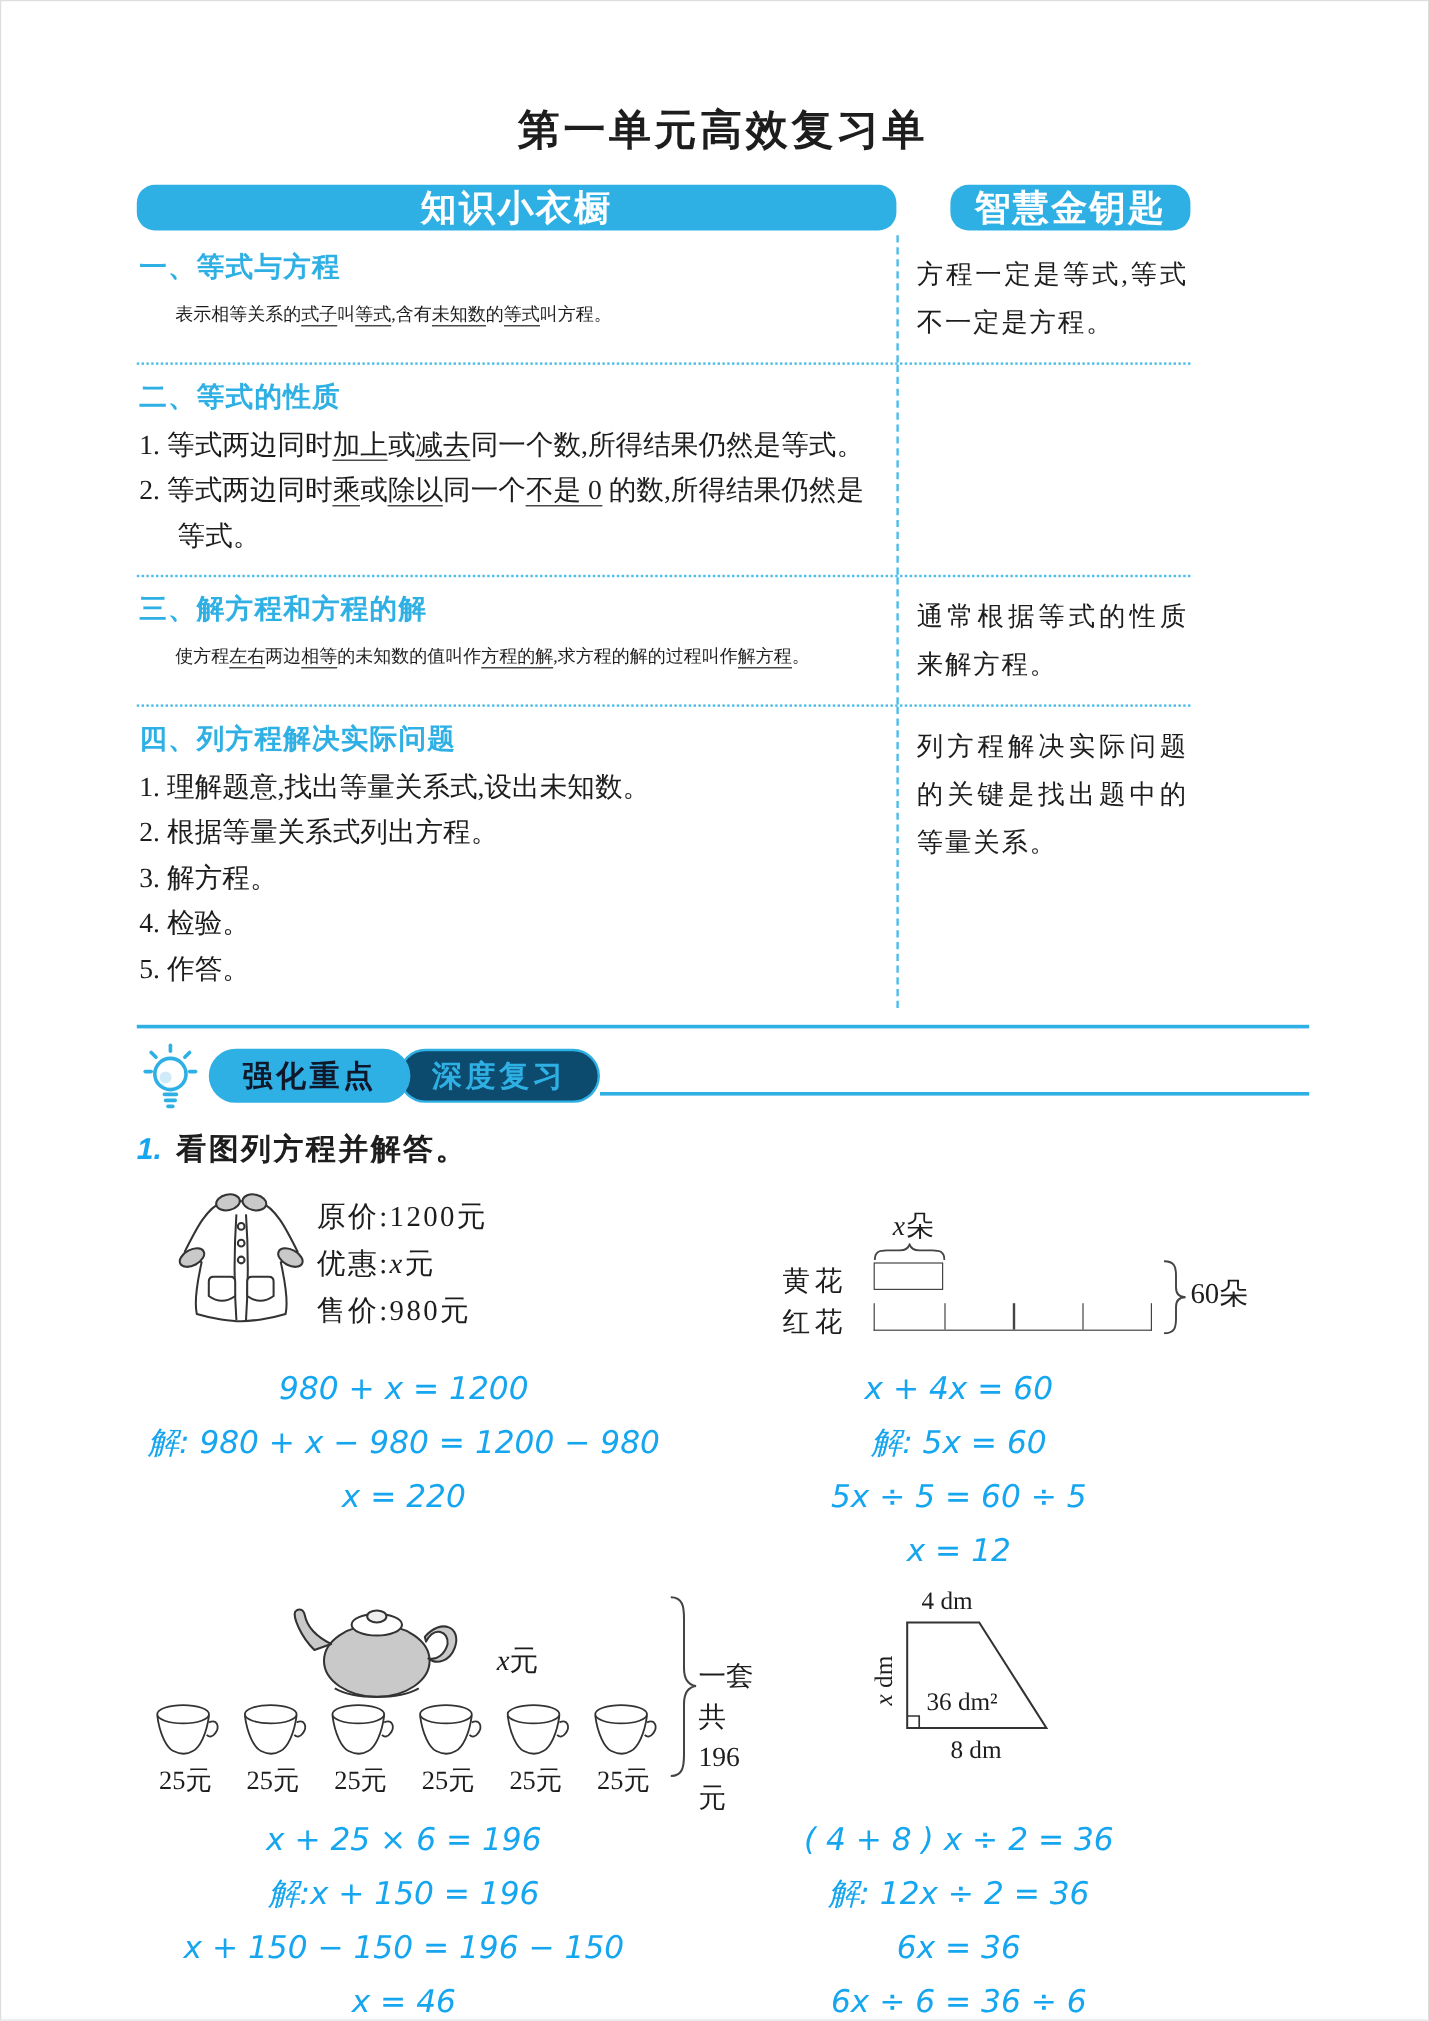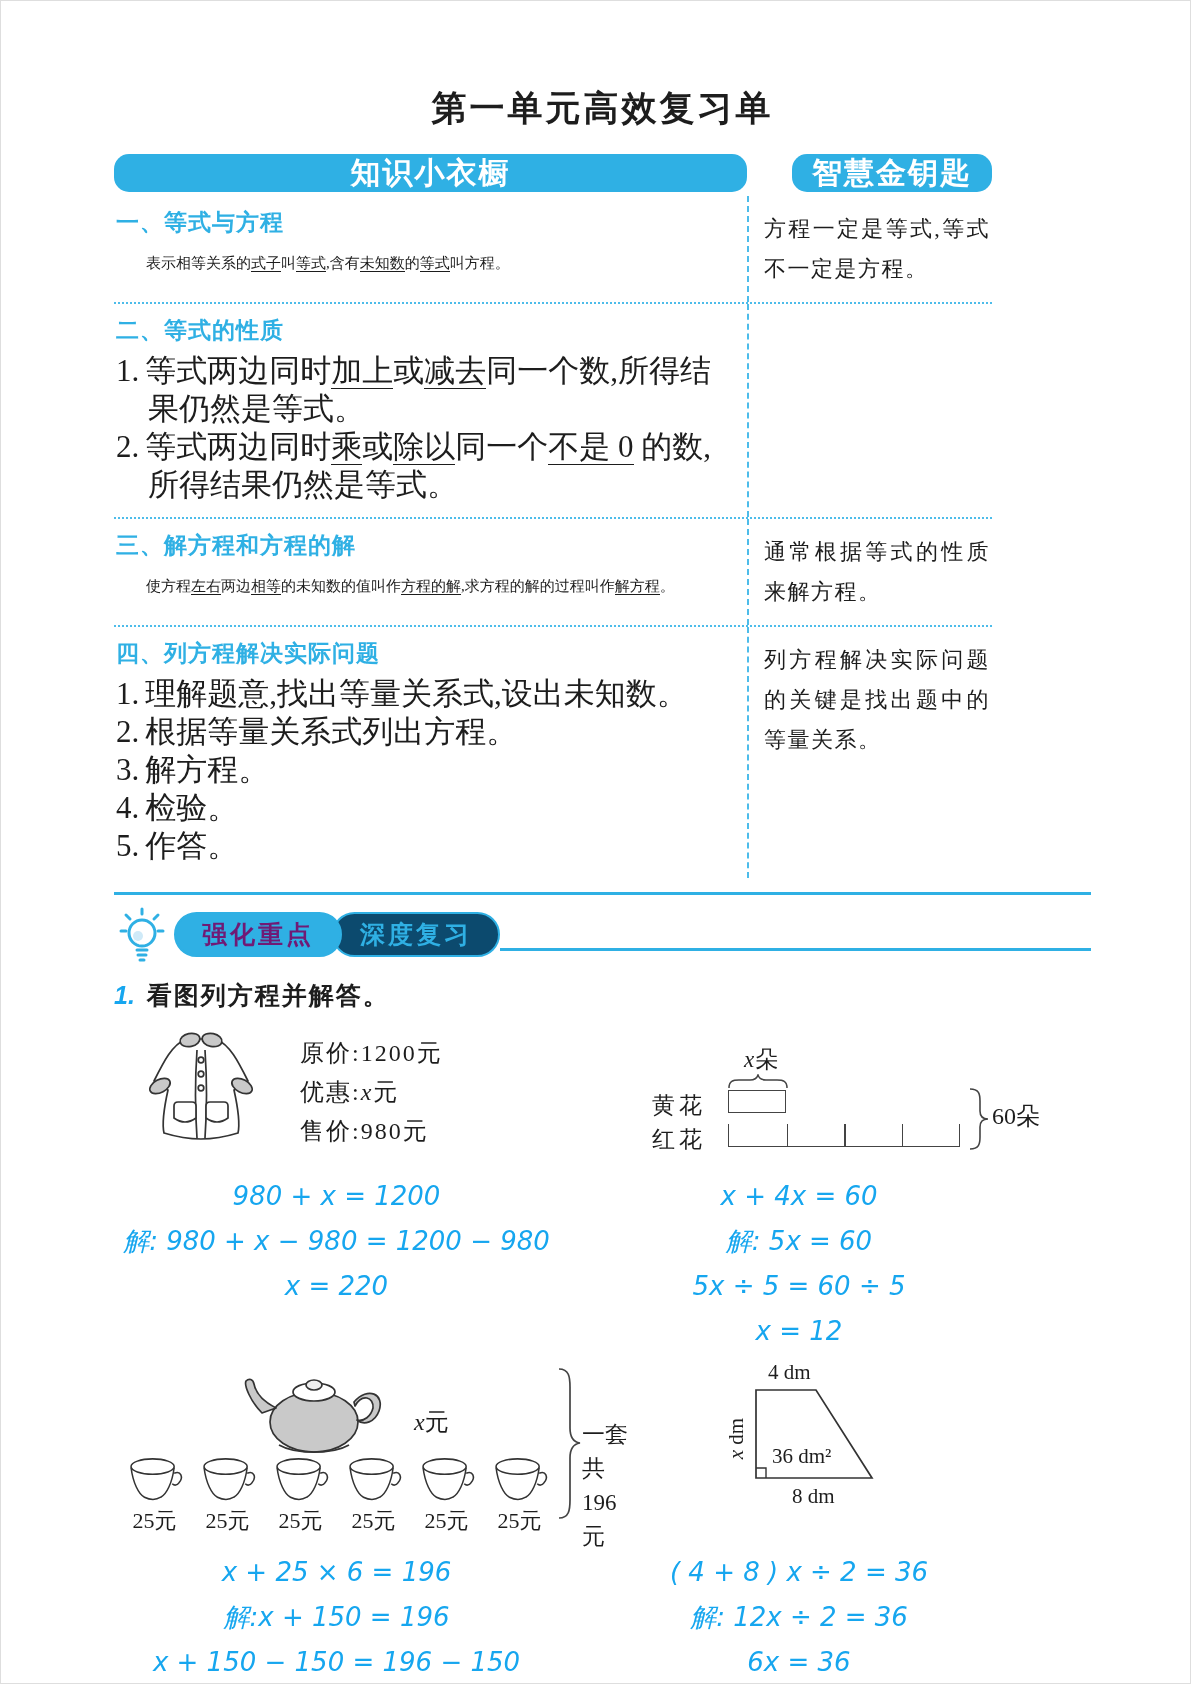--- a/index.html
+++ b/index.html
@@ -28,33 +28,33 @@
   .hpill.left{width:633px;}
   .hpill.right{flex:1;margin-left:36px;}
   .tbody{margin-top:4px;}
   .sect{display:flex;}
   .sect + .sect{border-top:2px dotted var(--accent-line);}
   .sect-left{width:635px;border-right:2px dashed var(--accent-line);padding:11px 14px 13px 2px;}
   .sect-right{flex:1;padding:13px 2px 13px 15px;}
   .sect-heading{font-family:"Liberation Sans","DejaVu Sans",sans-serif;font-weight:bold;
                 font-size:23px;color:var(--accent);letter-spacing:1px;margin-bottom:6px;}
   .para{font-size:15px;line-height:38px;text-indent:2em;}
-  .item{font-size:31px;line-height:38px;padding-left:32px;text-indent:-32px;}
+  .item{font-size:23px;line-height:38px;padding-left:32px;text-indent:-32px;}
   .item .num{margin-right:6px;}
   .note{font-size:22px;line-height:40px;letter-spacing:1.5px;text-align:justify;}
   .u{border-bottom:1.5px solid var(--ink);padding-bottom:0px;}
   .i{font-style:italic;}
 
   
   .hr-solid{width:977px;height:2.5px;background:var(--accent);margin-top:14px;}
   .badge-row{width:977px;display:flex;align-items:center;margin-top:8px;height:64px;}
   .bulb{margin:0 6px 0 2px;flex:none;}
   .pill{font-family:"Liberation Sans","DejaVu Sans",sans-serif;font-weight:bold;font-size:25px;
         letter-spacing:3px;border-radius:999px;padding:4px 26px;white-space:nowrap;}
-  .pill.solid{background:var(--accent);color:#701a75;border:2.5px solid var(--accent);z-index:2;}
+  .pill.solid{background:var(--accent);color:#0f172a;border:2.5px solid var(--accent);z-index:2;}
   .pill.outline{background:#0c4a6e;color:var(--accent);border:2.5px solid var(--accent);margin-left:-10px;z-index:1;}
   .ext-line{flex:1;height:2.5px;background:var(--accent);align-self:center;margin-top:30px;}
 
   
   .question{width:977px;display:flex;align-items:baseline;margin-top:12px;
             font-family:"Liberation Sans","DejaVu Sans",sans-serif;font-weight:bold;}
   .qnum{color:var(--hand);font-size:25px;font-style:italic;margin-right:12px;}
   .qtext{font-size:25px;letter-spacing:2px;}
 
   
@@ -65,21 +65,21 @@
   .figA{height:152px;margin-top:10px;}
   .figB{height:190px;margin-top:6px;}
   .work{font-family:"DejaVu Sans","Liberation Sans",sans-serif;font-style:italic;
         color:var(--hand);font-size:26px;}
   .wline{line-height:45px;text-align:center;white-space:nowrap;}
   .workA{width:445px;}
   .workB{width:330px;}
 
   
   .coat-svg{position:absolute;left:25px;top:2px;}
-  .coat-labels{position:absolute;left:150px;top:12px;font-size:24px;line-height:39px;letter-spacing:2px;margin-left:36px;}
+  .coat-labels{position:absolute;left:150px;top:12px;font-size:24px;line-height:39px;letter-spacing:2px;}
 
   
   .flower-fig{position:absolute;left:18px;top:26px;width:420px;}
   .f-toplabel{position:absolute;left:92px;top:-4px;font-size:23px;letter-spacing:1px;}
   .f-topbrace{position:absolute;left:76px;top:26px;}
   .f-rowlabel{position:absolute;font-size:23px;letter-spacing:4px;}
   .f-bar{position:absolute;height:23px;}
   .bar-yellow{left:76px;top:42px;width:58px;border:1.6px solid #444;}
   .bar-red{left:76px;top:76px;width:232px;border-left:1.6px solid #444;border-right:1.6px solid #444;border-bottom:1.6px solid #444;}
   .tick{position:absolute;top:0;width:1.6px;height:100%;background:#444;}

